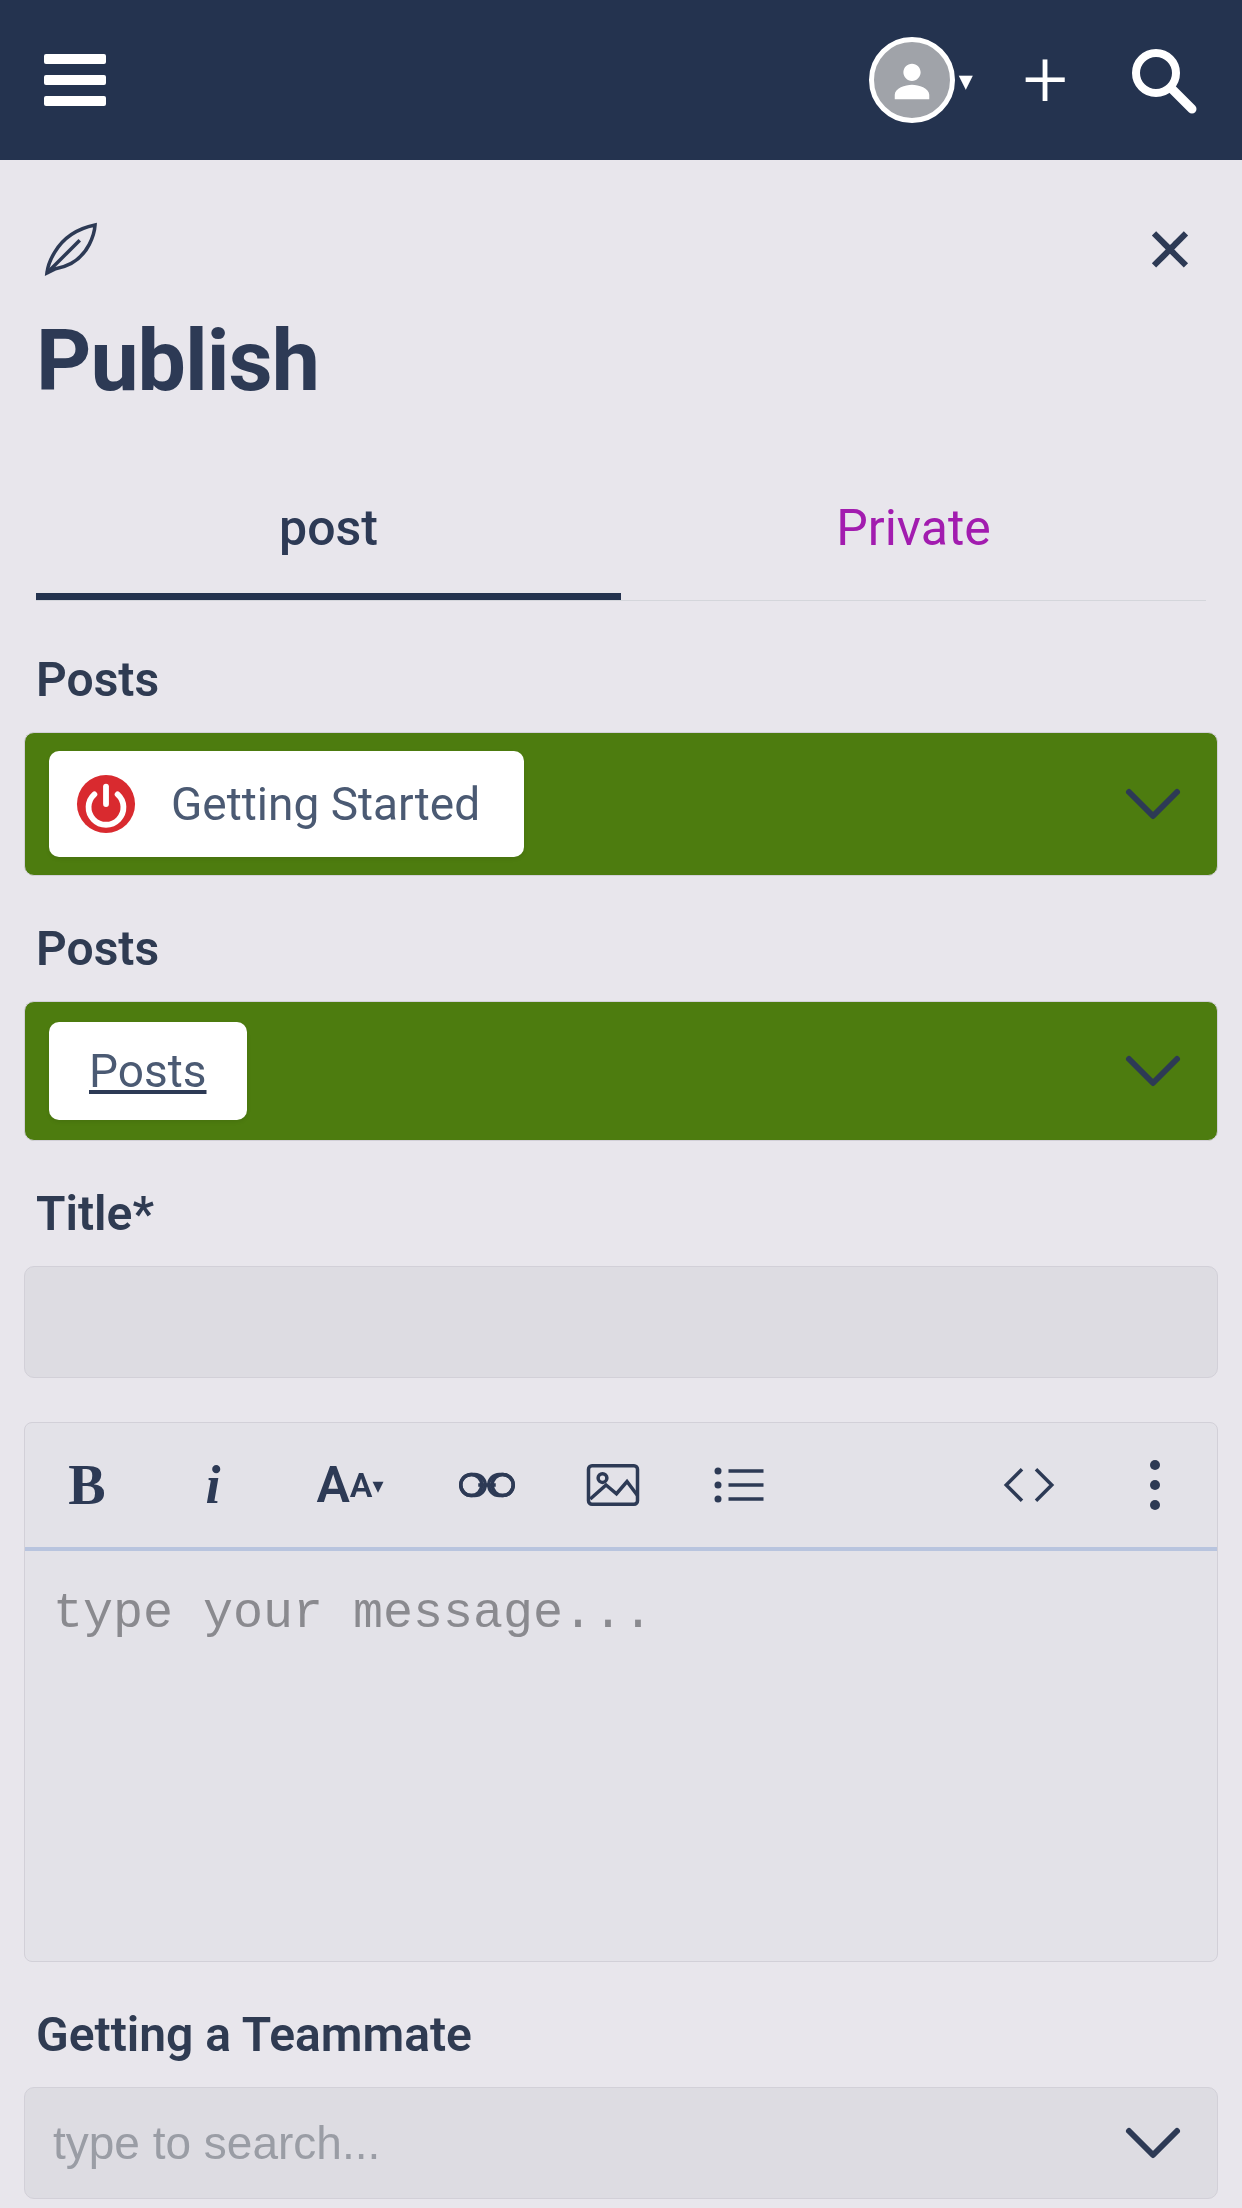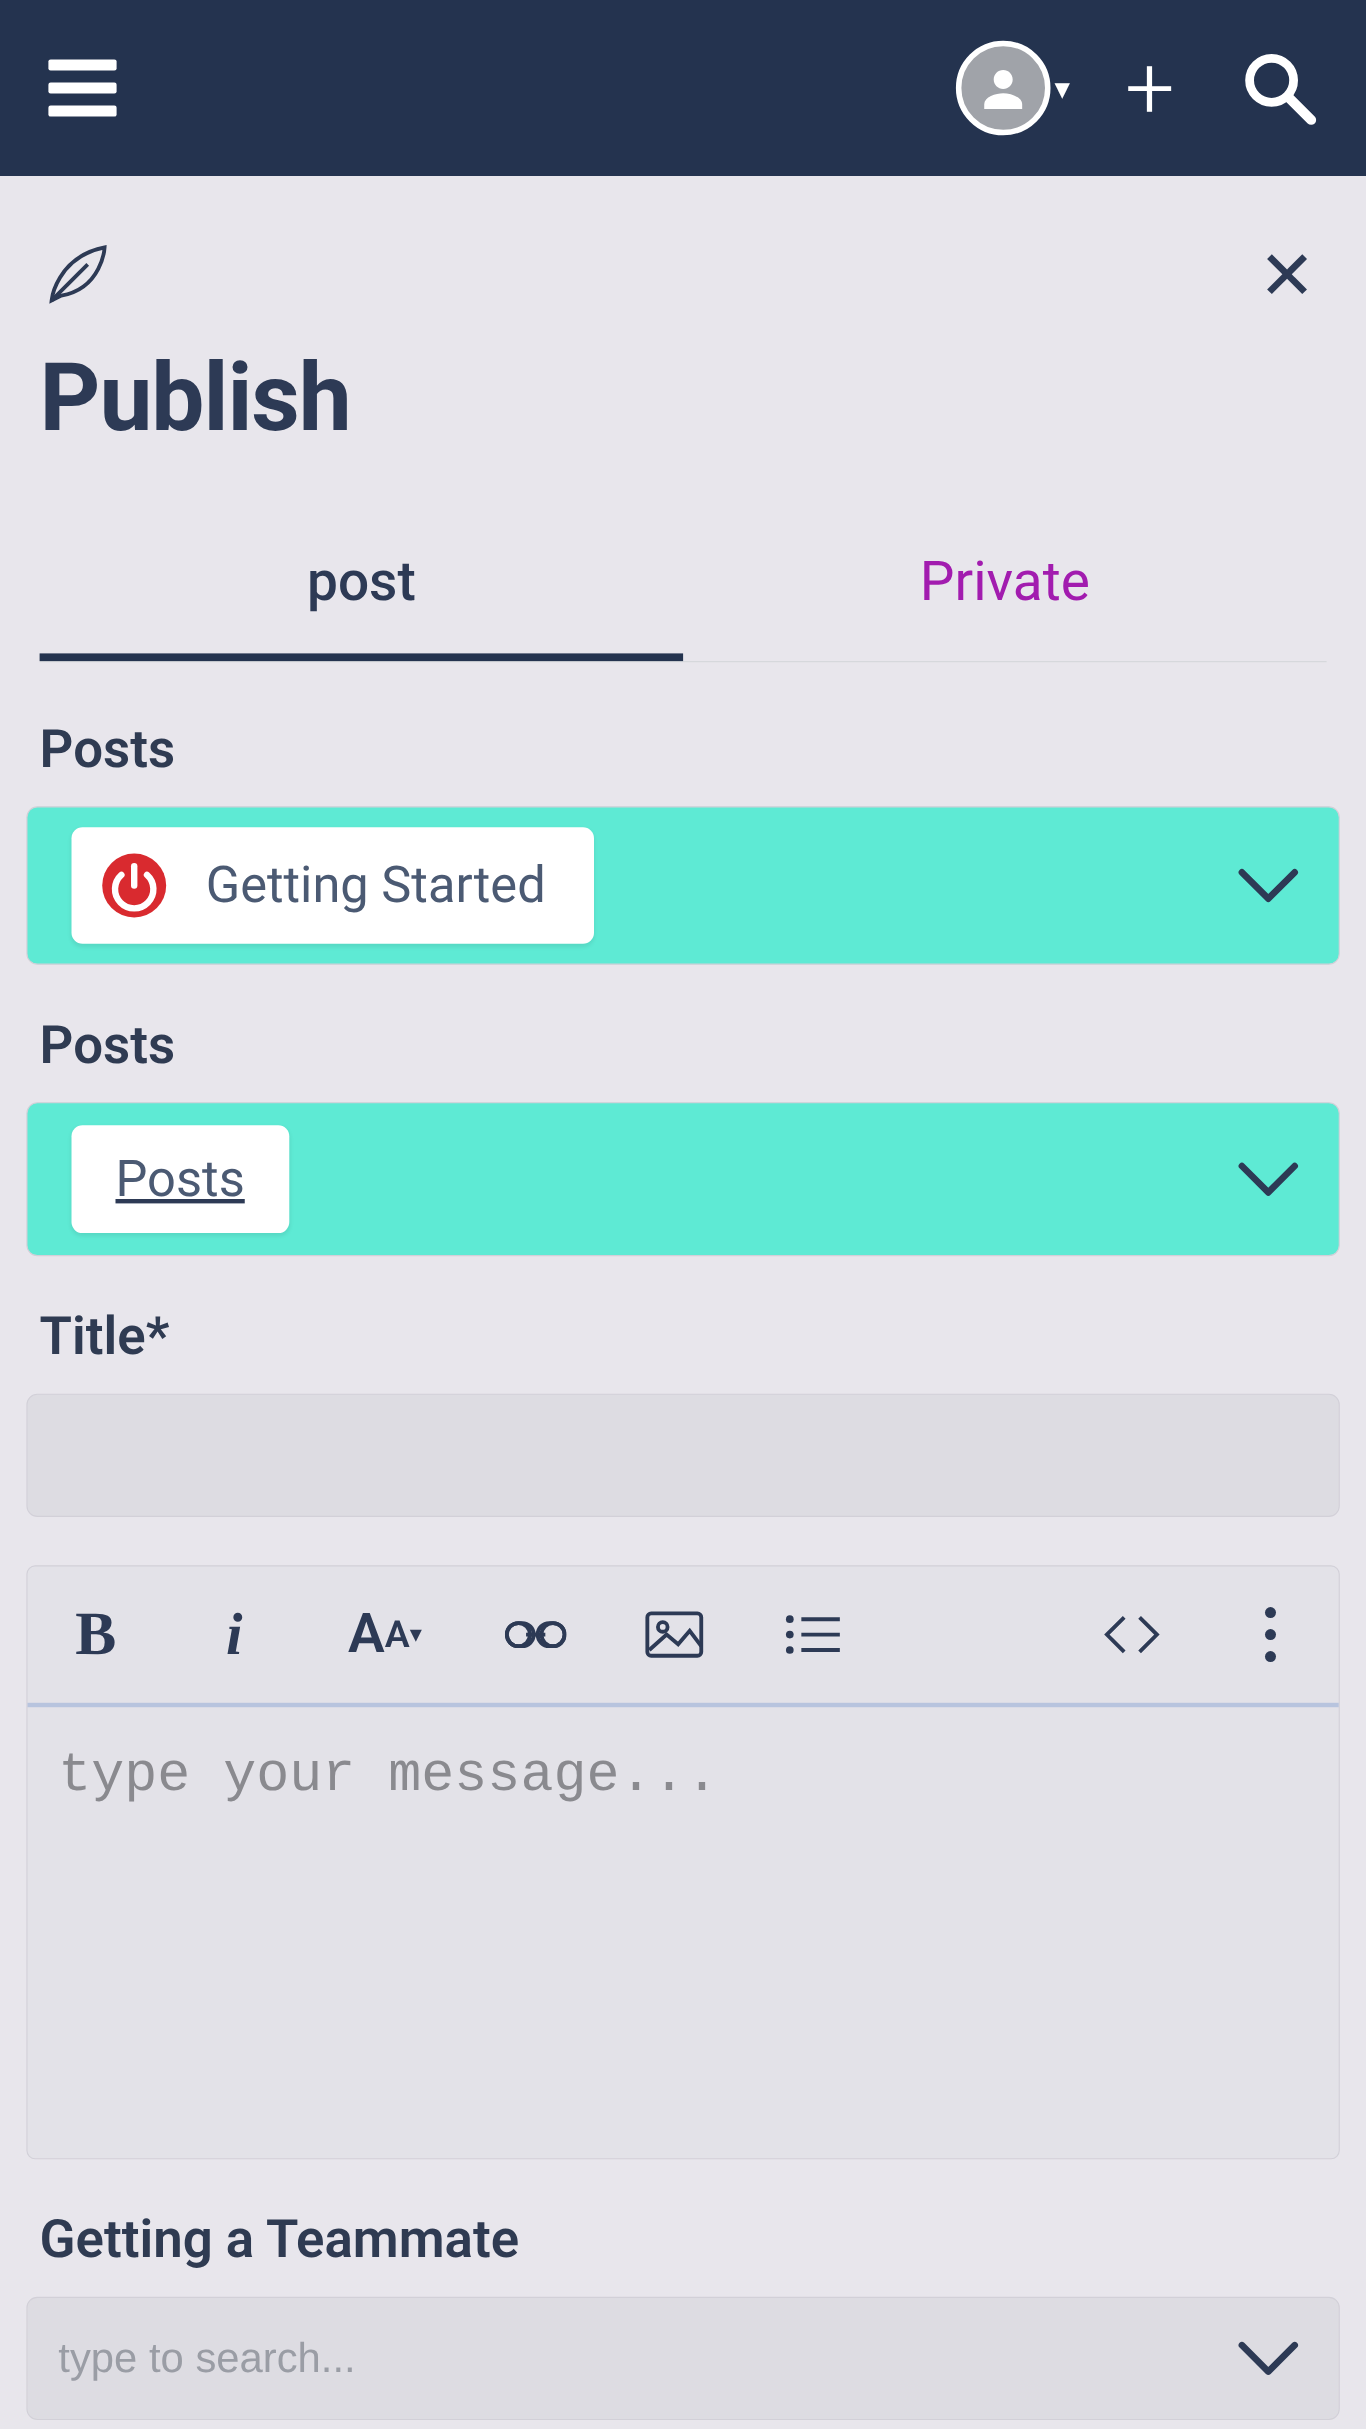--- a/index.html
+++ b/index.html
@@ -81,26 +81,26 @@
 
   .fld-label {
     font-size: 48px;
     font-weight: 600;
     color:#2f3b52;
     margin: 10px 0 24px 12px;
   }
 
   .sel-box {
     width:100%;
-    background:#5eead4;
+    background:#4d7c0f;
     border:1px solid #d2d0d8;
     border-radius:10px;
     min-height:140px;
     display:flex; align-items:center;
-    padding: 18px 40px;
+    padding: 18px 24px;
     position:relative;
     margin-bottom: 44px;
   }
   .chip {
     background:#fff;
     border-radius:10px;
     padding: 22px 44px 22px 26px;
     display:flex; align-items:center; gap:34px;
     box-shadow: 0 2px 4px rgba(0,0,0,0.08);
   }
@@ -172,21 +172,21 @@
     border:1px solid #d2d0d8;
     border-radius:10px;
     height:112px;
     display:flex; align-items:center;
     padding: 0 28px;
     position:relative;
     margin-bottom: 38px;
   }
   .search-sel input {
     flex:1; border:none; background:transparent;
-    font-size:38px; color:#c2410c;
+    font-size:46px; color:#c2410c;
   }
   .search-sel input::placeholder { color:#9a9da5; }
   .search-sel .sel-caret { right:34px; }
 
 </style>
 </head>
 <body>
 
 <div class="topbar">
   <div class="ic">

